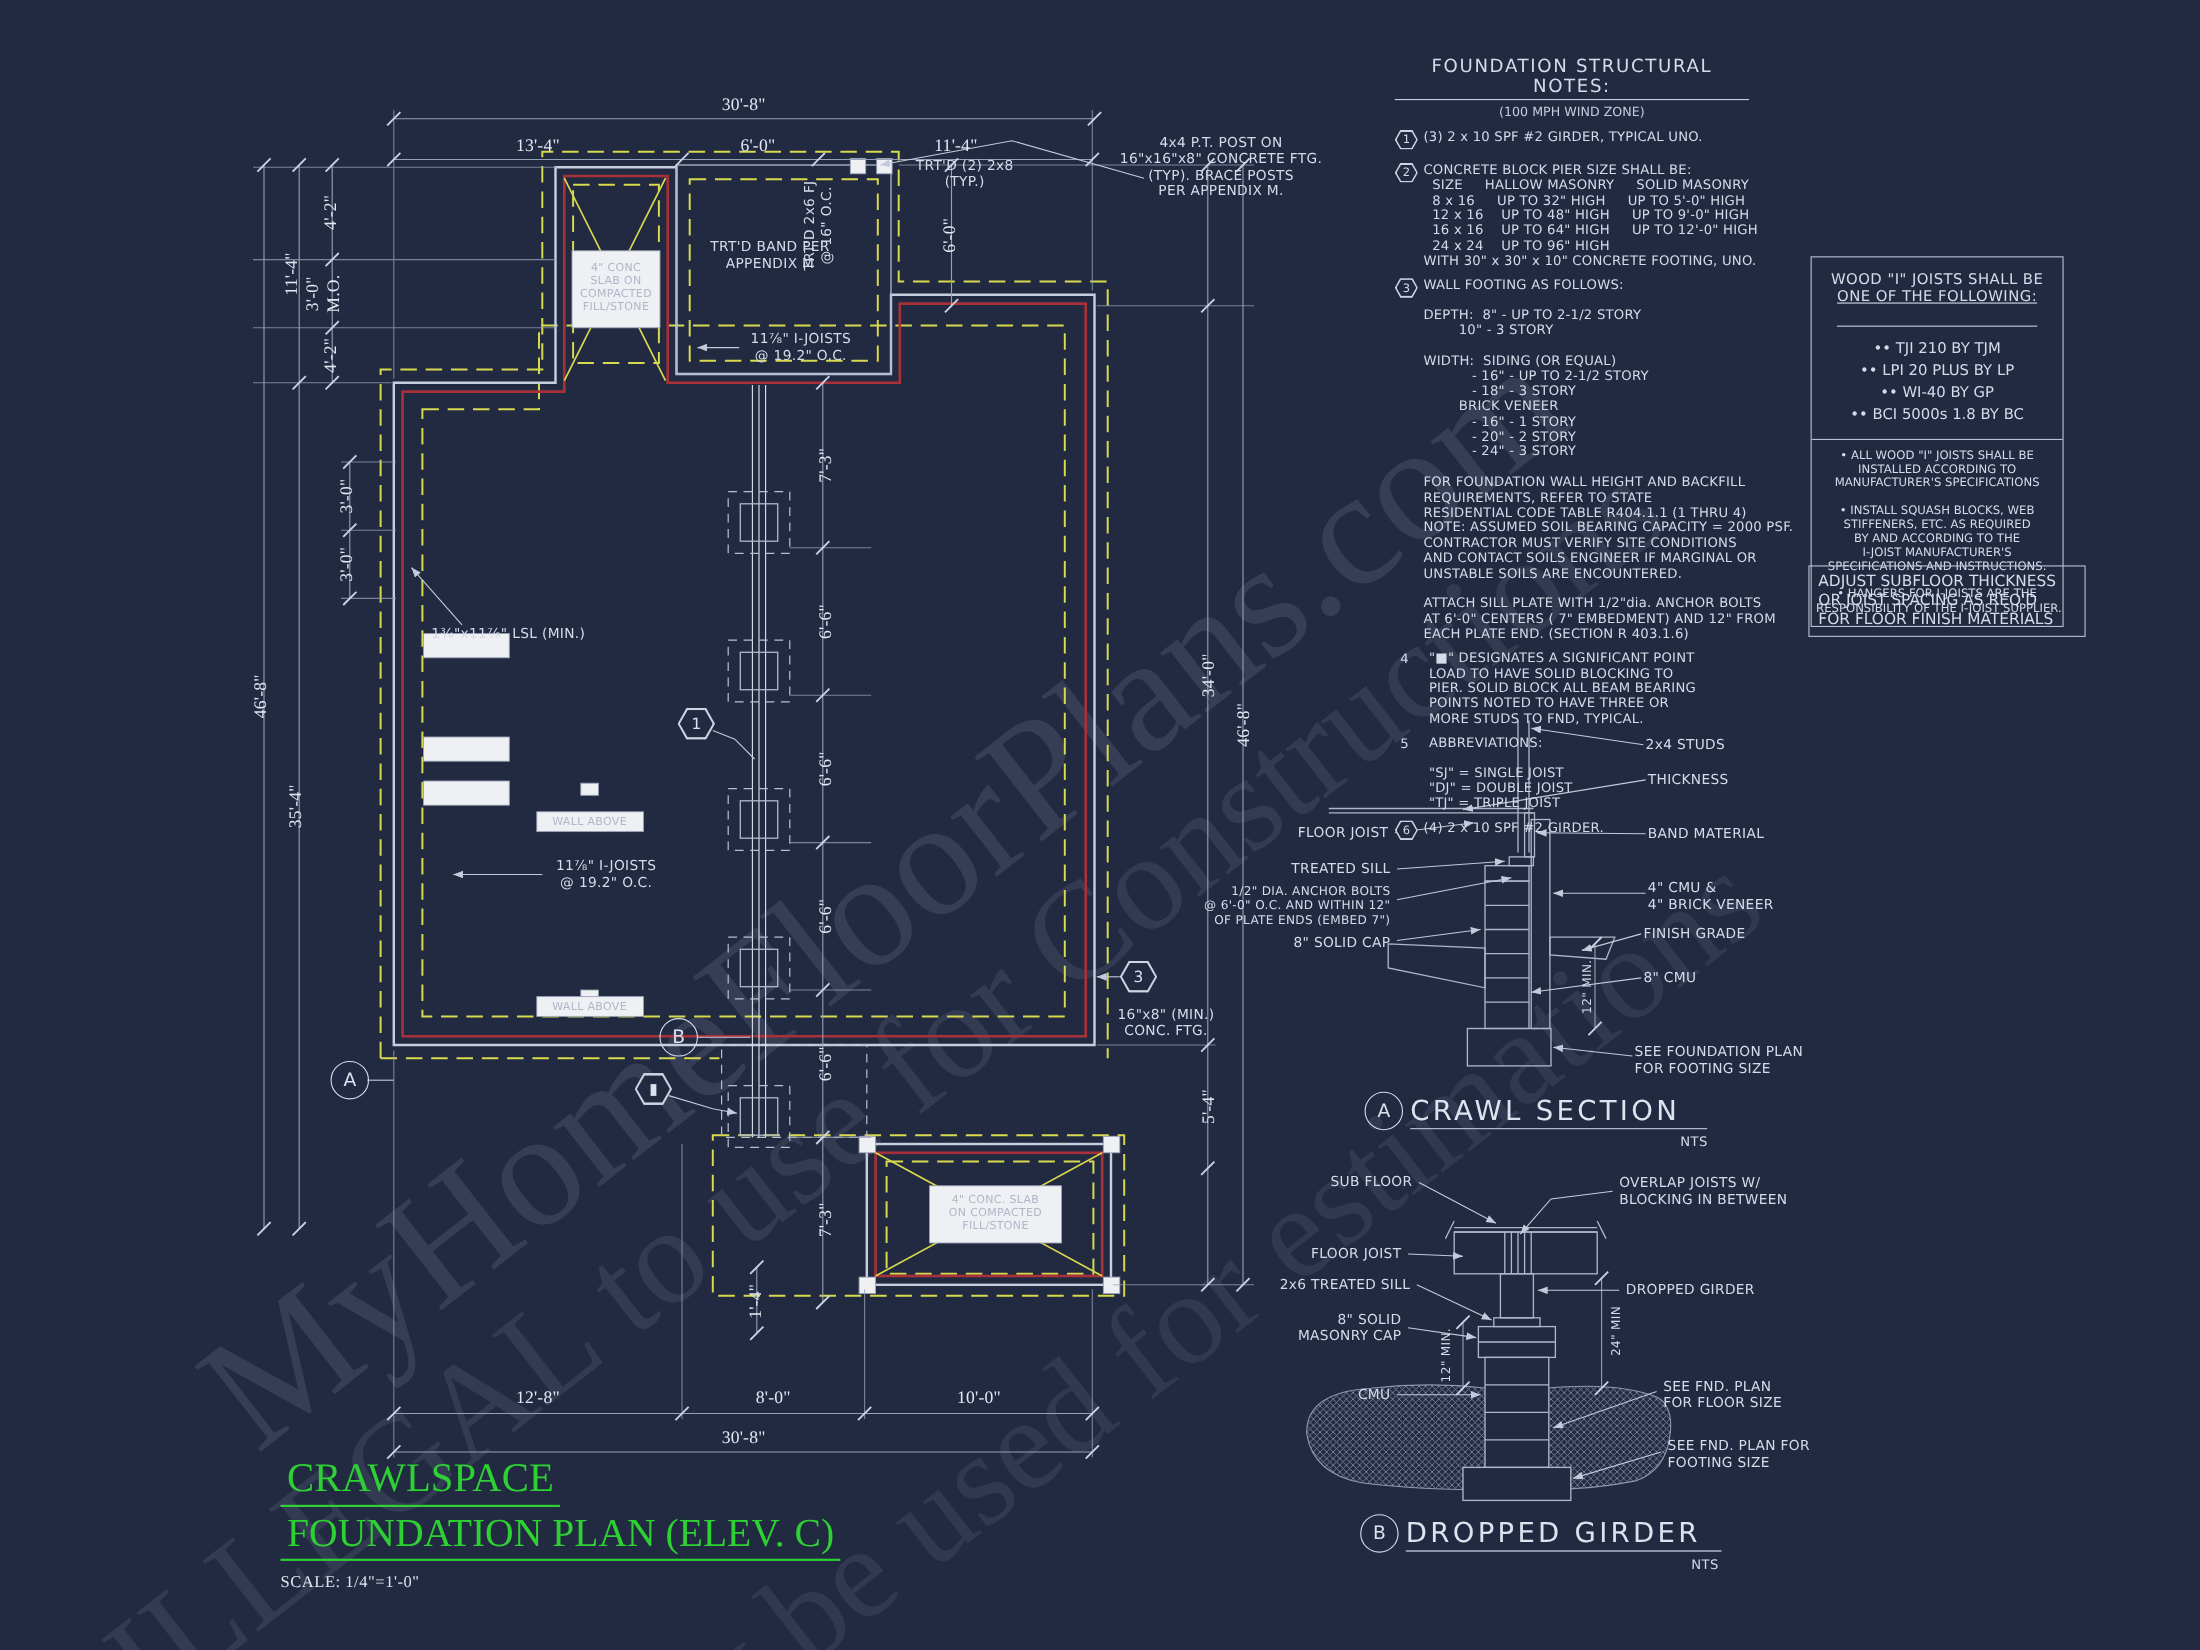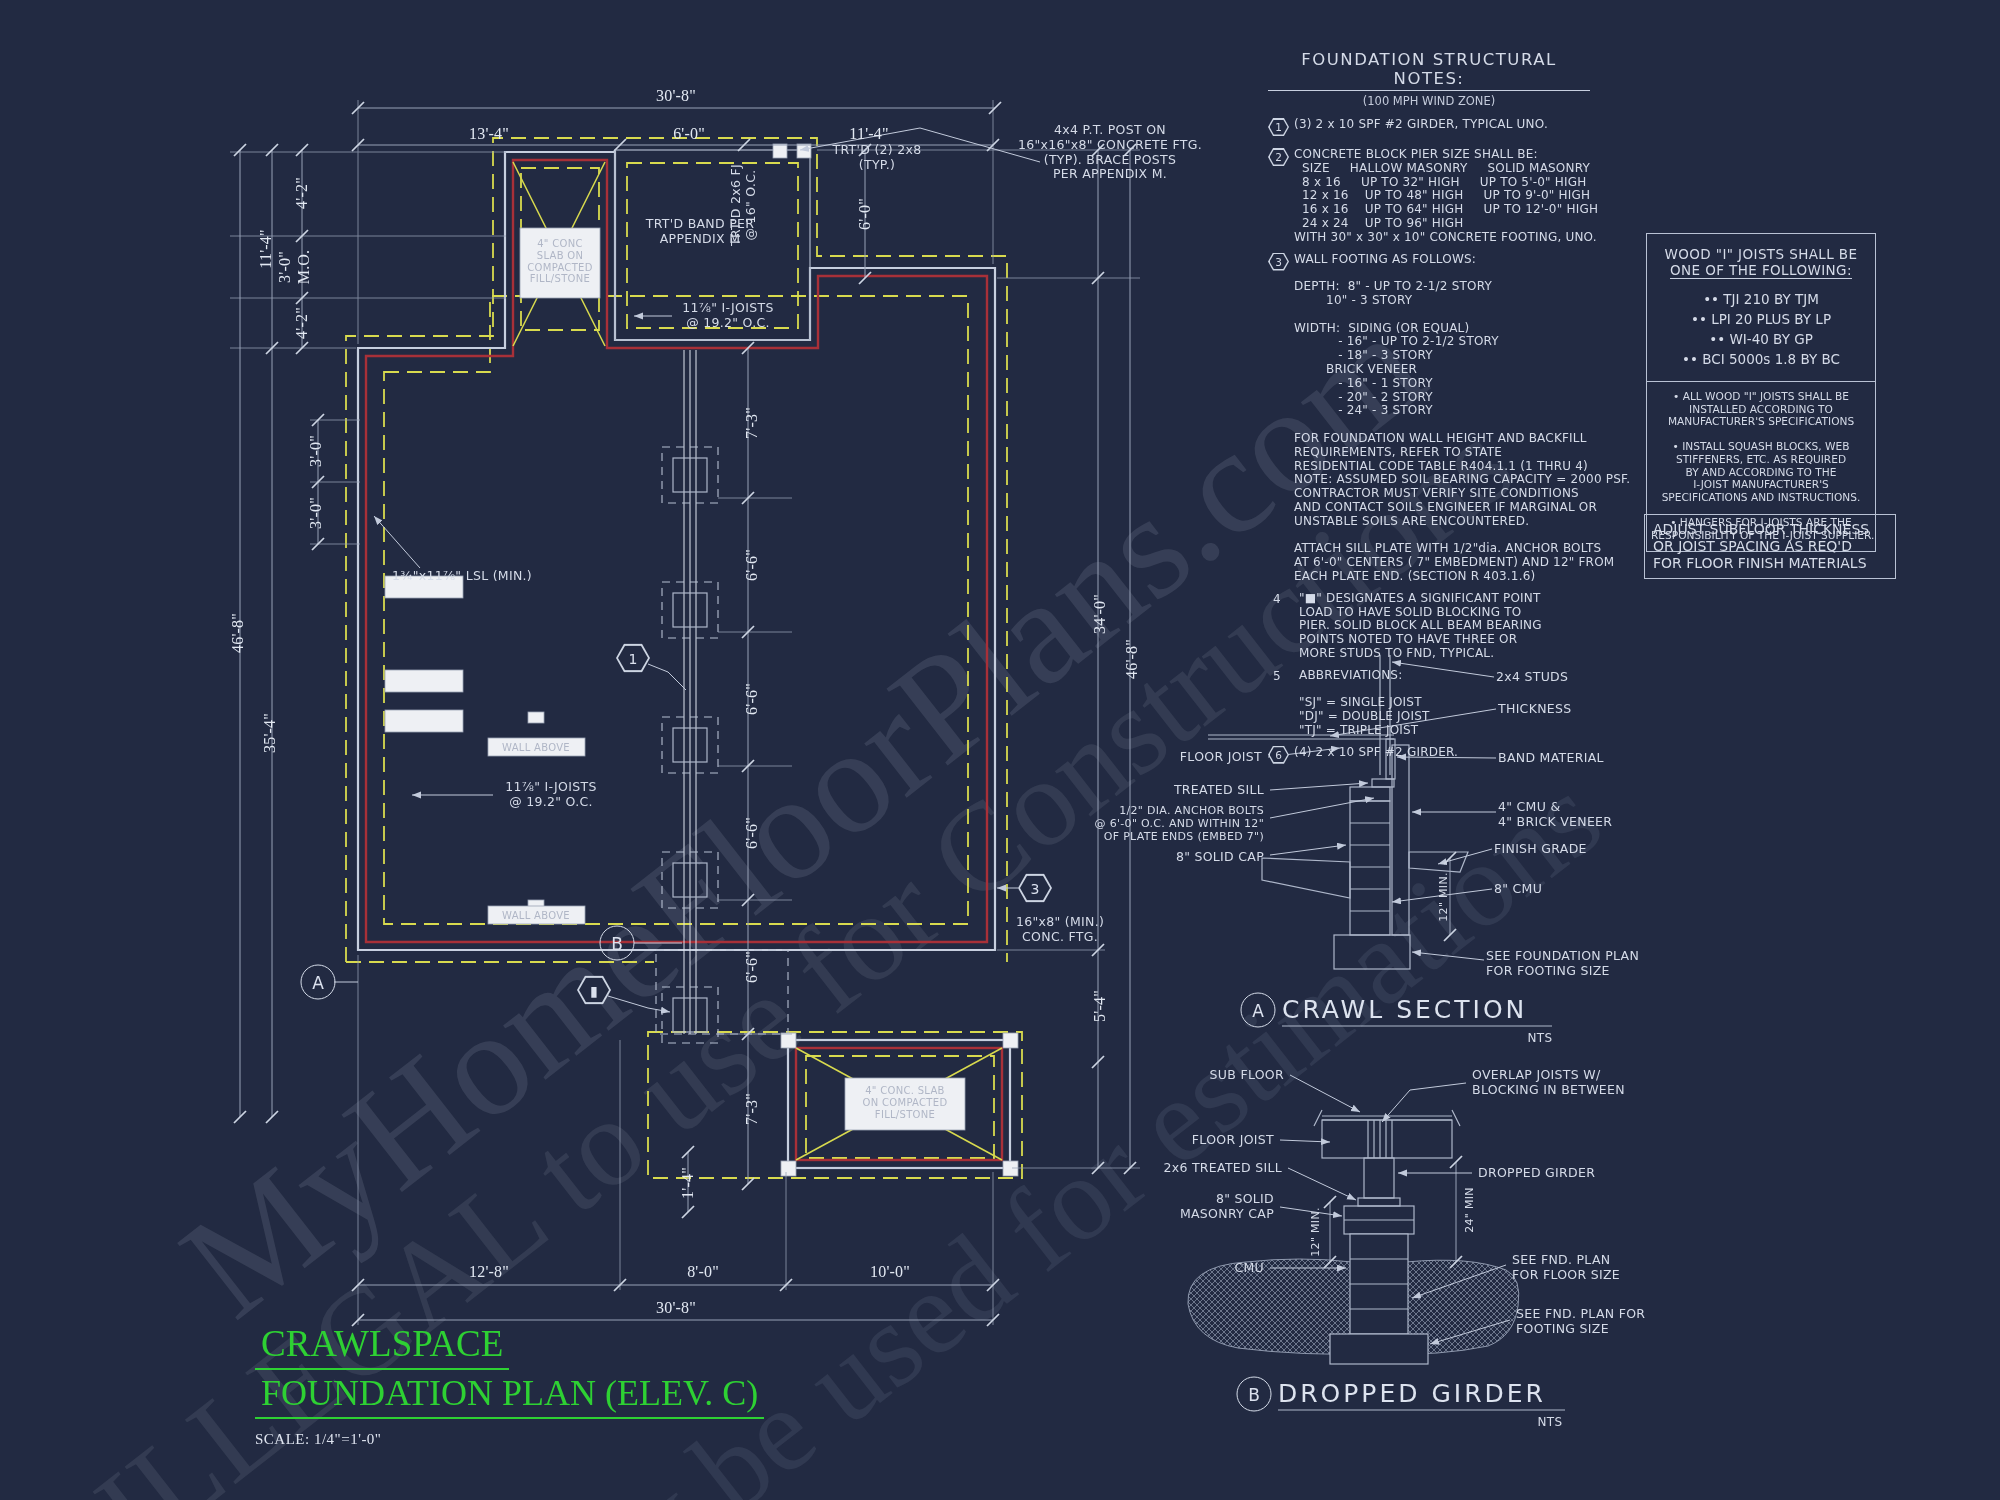--- a/index.html
+++ b/index.html
@@ -52,21 +52,21 @@
   .nhex .ht{position:absolute;inset:0;display:flex;align-items:center;justify-content:center;
             font-size:10.5px;color:#d5dbe8;}
   .nplain{font-size:12px;padding-left:5px;}
   .nbody{font-size:12px;line-height:13.8px;white-space:pre;letter-spacing:.2px;}
 
   
   .ibox{position:absolute;left:1646px;top:233px;width:228px;border:1.4px solid #b9c2d4;
         color:#d5dbe8;text-align:center;}
   .ibox-t1{font-size:13.5px;margin-top:12px;letter-spacing:.4px;}
   .ibox-t2{font-size:13.5px;letter-spacing:.4px;}
-  .ibox-t2 span{display:inline-block;border-bottom:1.4px solid #c7cfdf;padding-bottom:0;}
+  .ibox-t2 span{display:inline-block;border-bottom:1.4px solid #c7cfdf;padding-bottom:18px;text-decoration:underline;}
   .ibox-opt{font-size:13.5px;line-height:20px;white-space:pre;margin:10px 0 12px 0;}
   .ibox-div{border-top:1.4px solid #b9c2d4;}
   .ibox-notes{font-size:10.6px;line-height:12.6px;white-space:pre;margin:8px 4px 10px 4px;}
   .abox{position:absolute;left:1644px;top:514px;width:234px;border:1.4px solid #b9c2d4;
         color:#d5dbe8;font-size:14px;line-height:17px;white-space:pre;padding:6px 8px;}
 
   
   .tblock{position:absolute;left:255px;top:1322px;width:580px;text-align:left;
           font-family:"Liberation Serif",serif;}
   .tb1{font-size:37px;color:#2ed133;}

